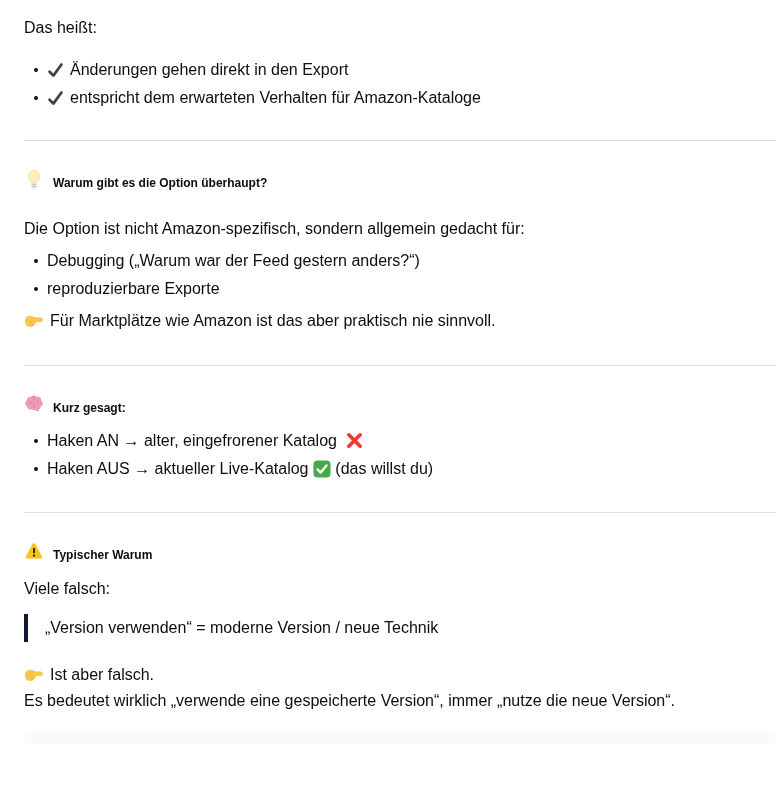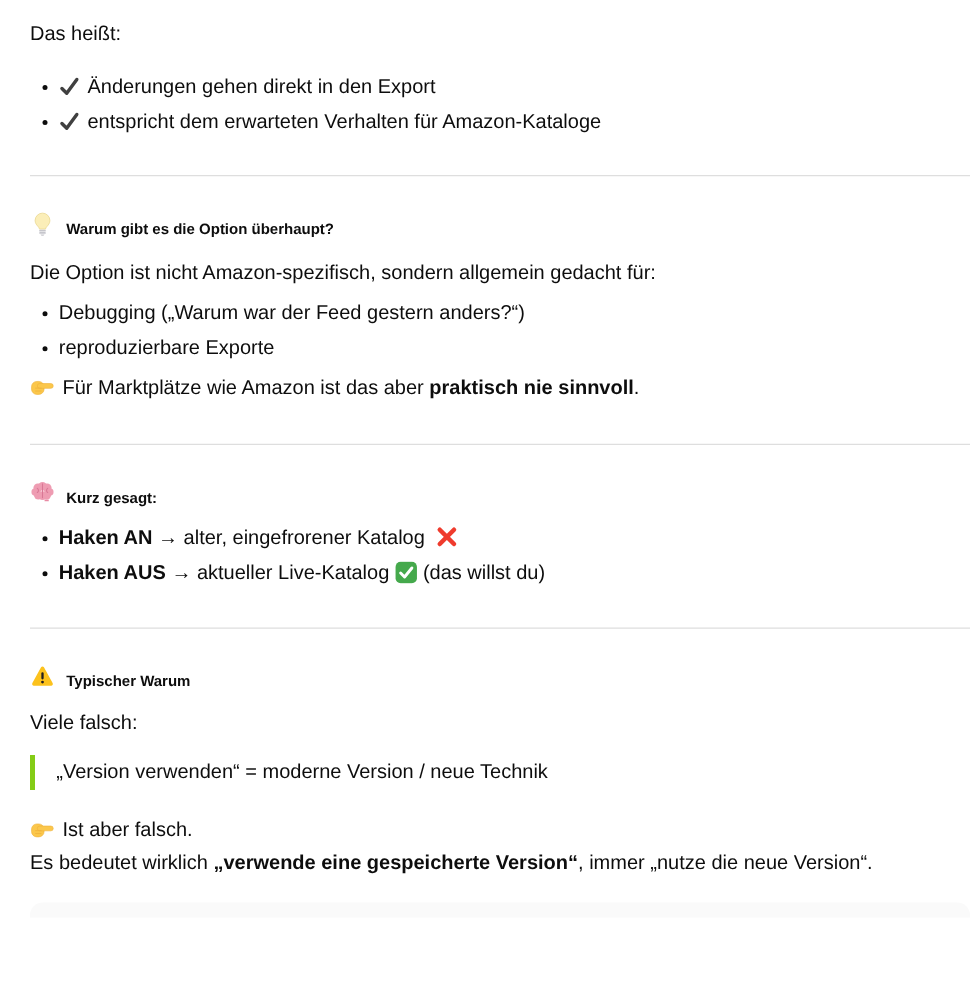--- a/index.html
+++ b/index.html
@@ -8,21 +8,21 @@
     width: 776px; height: 786px; overflow: hidden;
     background: #ffffff;
     font-family: "Liberation Sans", sans-serif;
     color: #0d0d0d;
     font-size: 16px;
   }
   .content { padding: 15px 0 0 24px; }
 
   p { margin: 0; line-height: 26px; }
   .p-intro   { margin-top: 0; }
-  .p-why     { margin-top: 9px; }
+  .p-why     { margin-top: 19px; }
   .p-note    { margin-top: 5px; }
   .p-think   { margin-top: 7px; }
   .p-final   { margin-top: 20px; }
 
   h3 {
     margin: 0; font-size: 12px; line-height: 28px; font-weight: 700;
   }
   .h-why   { margin-top: 28px; }
   .h-short { margin-top: 28px; }
   .h-error { margin-top: 28px; }
@@ -39,26 +39,26 @@
 
   hr {
     border: none; border-top: 1px solid #dedede; margin: 0;
   }
   .hr1 { margin-top: 28px; }
   .hr2 { margin-top: 31px; }
   .hr3 { margin-top: 29px; }
 
   blockquote {
     margin: 12px 0 0 0;
-    border-left: 4px solid #84cc16;
+    border-left: 4px solid #0f172a;
     padding: 1px 16px 1px 17px;
     line-height: 26px;
   }
 
-  strong { font-weight: 700; }
+  strong { font-weight: 400; }
 
   .icon { display: inline-block; vertical-align: -4px; }
   .icon-inline { margin-right: 6px; }
   .icon-head { margin-right: 9px; vertical-align: -2px; }
   .icon-after { margin-left: 4px; }
 
   .bottom-card {
     margin-top: 18px;
     height: 12px;
     background: #fafafa;

